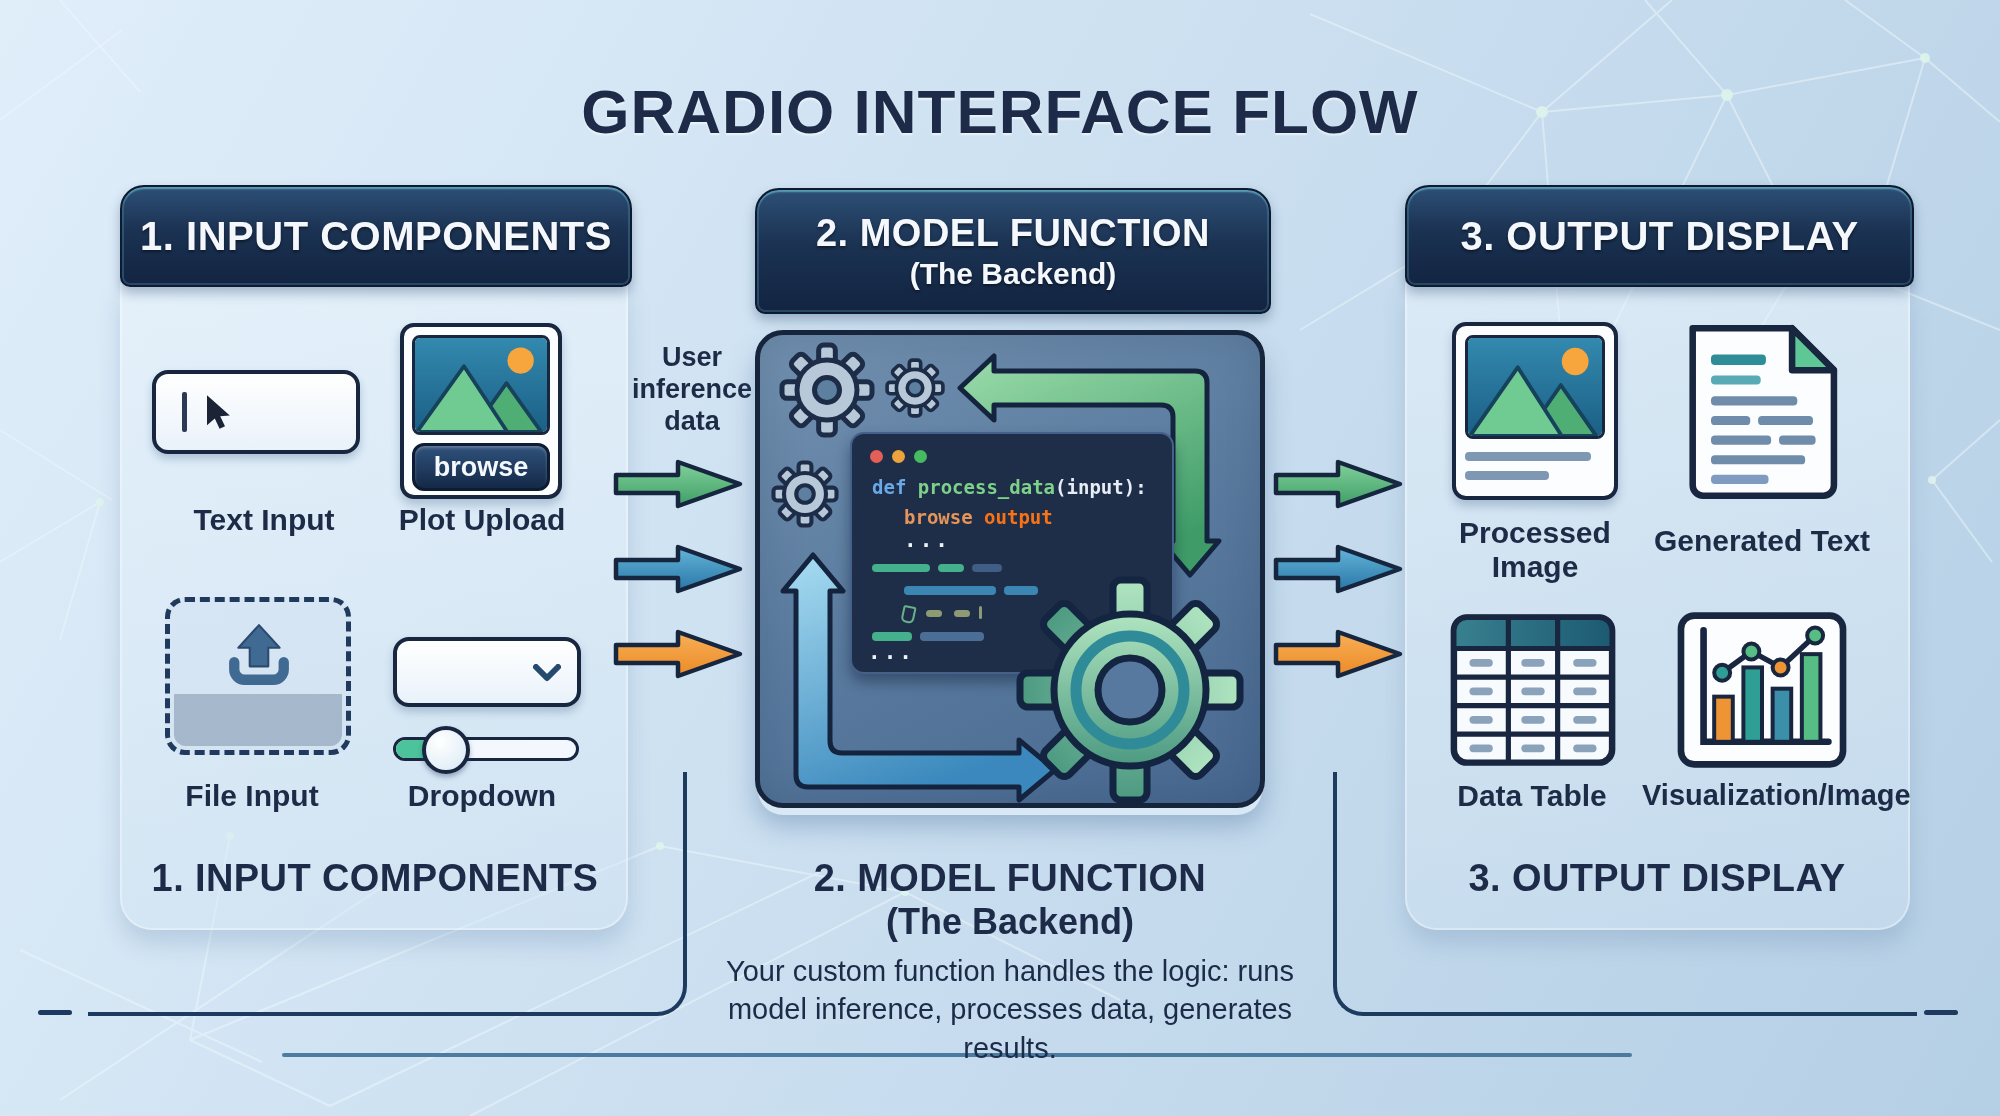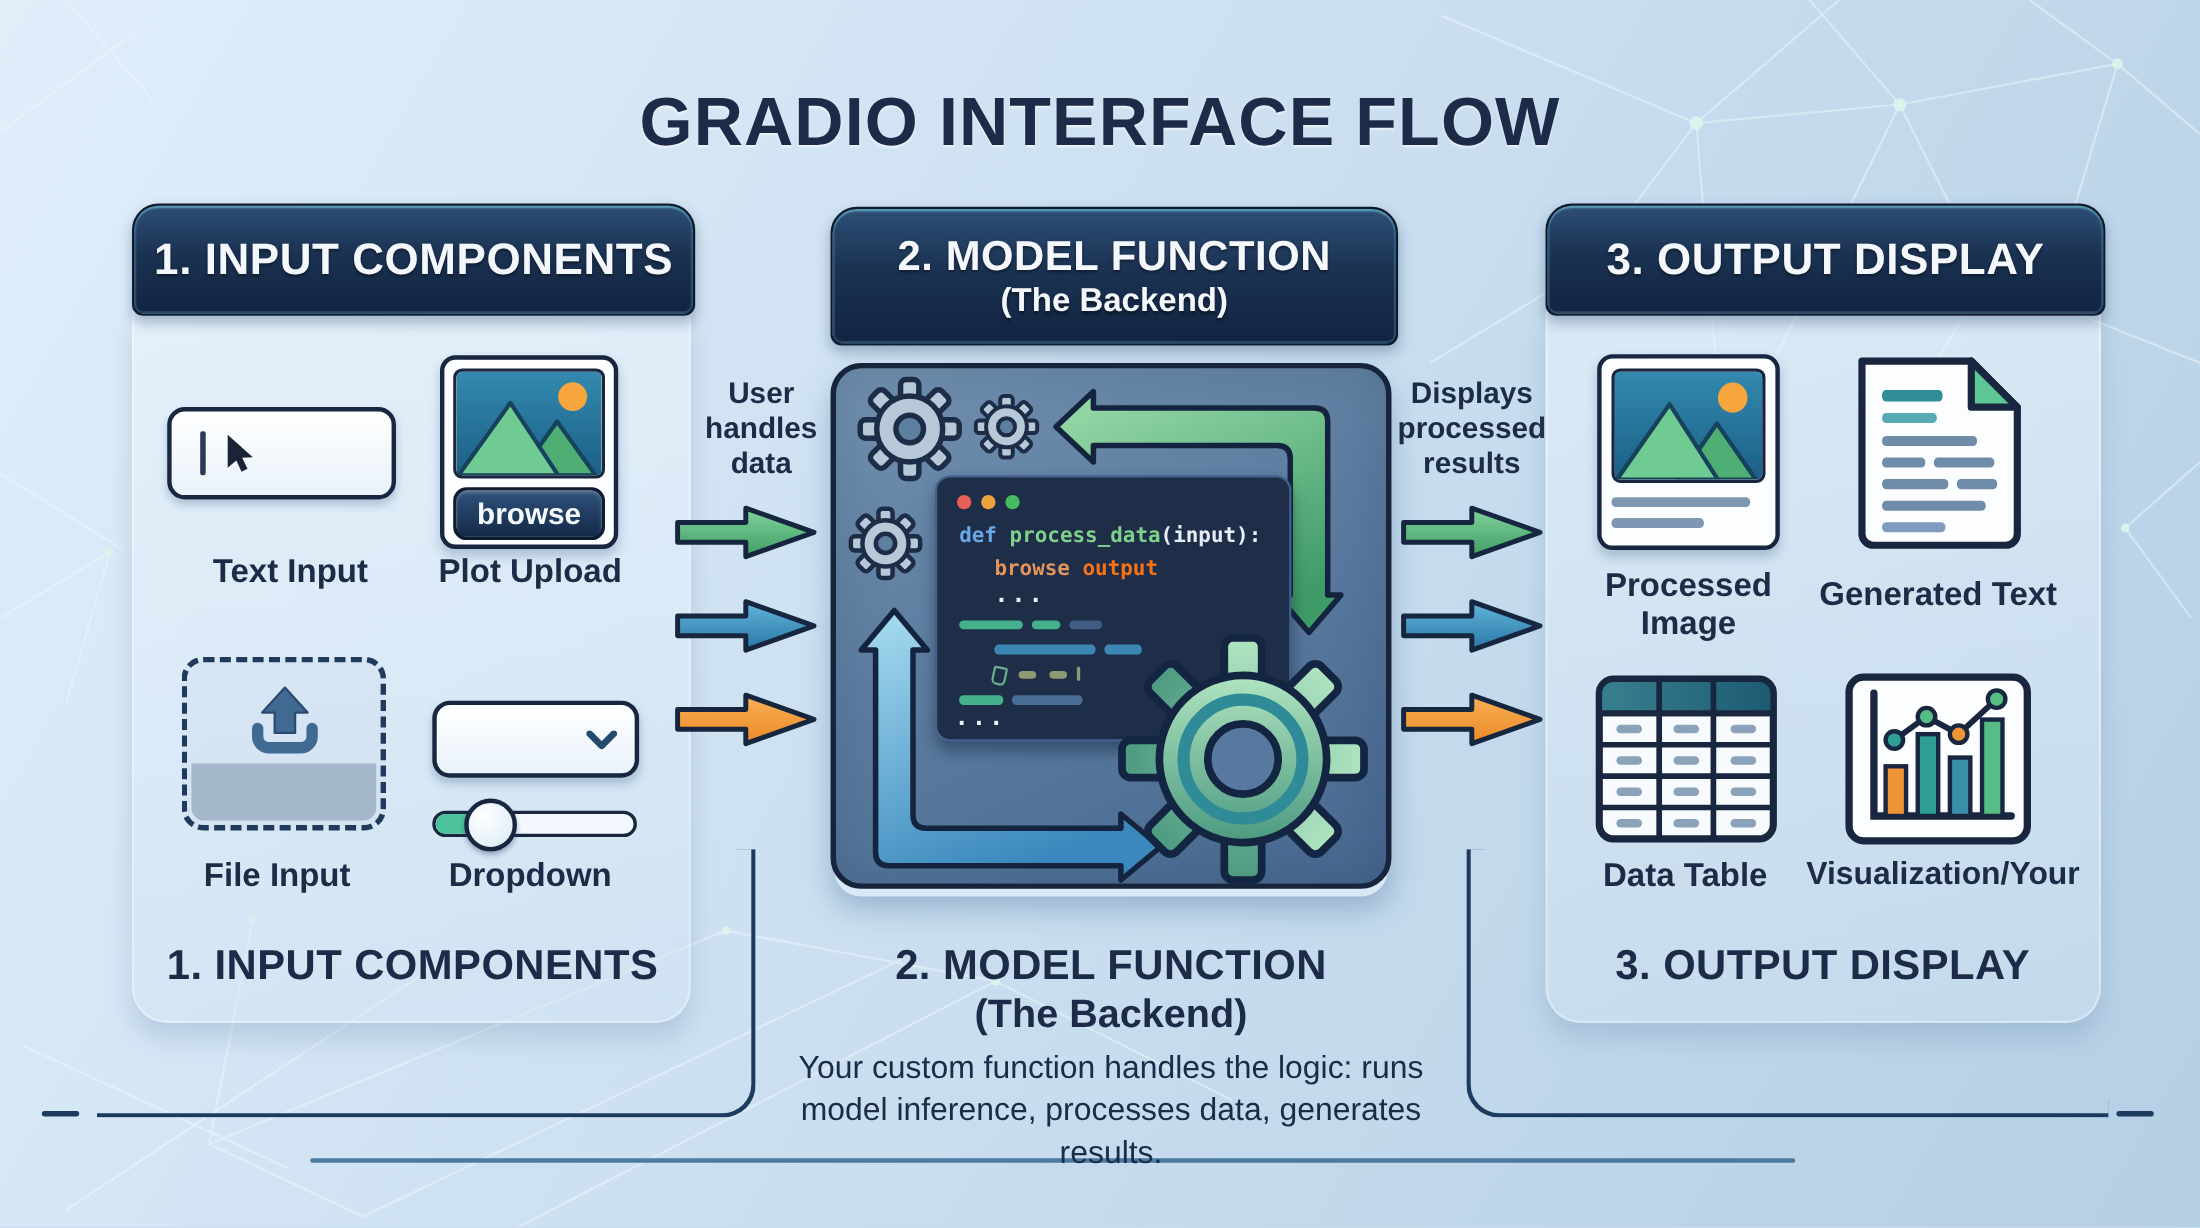--- a/index.html
+++ b/index.html
@@ -143,21 +143,21 @@
   </div>
 
   <div class="abs track" style="left:393px;top:737px;width:180px;height:18px;">
     <div class="trackfill"></div>
     <div class="knob" style="left:26px;top:-14px;"></div>
   </div>
   <div class="abs lbl" style="left:382px;top:779px;width:200px;">Dropdown</div>
 
   <div class="abs cap" style="left:130px;top:857px;width:490px;">1. INPUT COMPONENTS</div>
 
-  <div class="abs flowlbl" style="left:618px;top:342px;width:148px;">User handles data</div>
+  <div class="abs flowlbl" style="left:618px;top:342px;width:148px;">User inference data</div>
   <svg class="abs" style="left:612px;top:455px;" width="132" height="58" viewBox="0 0 132 58">
     <defs>
         <linearGradient id="ag1" x1="0" y1="0" x2="0" y2="1">
           <stop offset="0" stop-color="#82d19b"></stop>
           <stop offset="1" stop-color="#3f9e66"></stop>
         </linearGradient>
       </defs>
     <path d="M4 20 H66 V7 L128 29 L66 51 V38 H4 Z" fill="url(#ag1)" stroke="#16263f" stroke-width="4.5" stroke-linejoin="round"></path>
   </svg>
   <svg class="abs" style="left:612px;top:540px;" width="132" height="58" viewBox="0 0 132 58">
@@ -264,21 +264,20 @@
       <rect x="-17" y="-110" width="34" height="220" rx="8"></rect>
       <rect x="-17" y="-110" width="34" height="220" rx="8" transform="rotate(45)"></rect>
       <rect x="-17" y="-110" width="34" height="220" rx="8" transform="rotate(90)"></rect>
       <rect x="-17" y="-110" width="34" height="220" rx="8" transform="rotate(135)"></rect>
       <circle r="76"></circle>
       <circle r="54" fill="none" stroke="#2f8b97" stroke-width="11"></circle>
       <circle r="32" fill="#58799f"></circle>
     </g>
   </svg>
 
-  <div class="abs flowlbl" style="left:1258px;top:342px;width:160px;">Displays processed results</div>
   <svg class="abs" style="left:1272px;top:455px;" width="132" height="58" viewBox="0 0 132 58">
     <defs>
         <linearGradient id="ag2" x1="0" y1="0" x2="0" y2="1">
           <stop offset="0" stop-color="#82d19b"></stop>
           <stop offset="1" stop-color="#3f9e66"></stop>
         </linearGradient>
       </defs>
     <path d="M4 20 H66 V7 L128 29 L66 51 V38 H4 Z" fill="url(#ag2)" stroke="#16263f" stroke-width="4.5" stroke-linejoin="round"></path>
   </svg>
   <svg class="abs" style="left:1272px;top:540px;" width="132" height="58" viewBox="0 0 132 58">
@@ -379,21 +378,21 @@
       <rect x="94" y="32" width="14" height="66" fill="#56bd84"></rect>
     </g>
     <polyline points="34,46 56,30 78,42 104,18" fill="none" stroke="#18263f" stroke-width="4"></polyline>
     <g stroke="#18263f" stroke-width="3">
       <circle cx="34" cy="46" r="6" fill="#2f9e94"></circle>
       <circle cx="56" cy="30" r="6" fill="#56bd84"></circle>
       <circle cx="78" cy="42" r="6" fill="#ef9434"></circle>
       <circle cx="104" cy="18" r="6" fill="#56bd84"></circle>
     </g>
   </svg>
-  <div class="abs lbl" style="left:1642px;top:779px;width:240px;font-size:29px;">Visualization/Your</div>
+  <div class="abs lbl" style="left:1642px;top:779px;width:240px;font-size:29px;">Visualization/Image</div>
 
   <div class="abs cap" style="left:1412px;top:857px;width:490px;">3. OUTPUT DISPLAY</div>
 
   <div class="abs cap" style="left:760px;top:857px;width:500px;">2. MODEL FUNCTION</div>
   <div class="abs cap2" style="left:760px;top:901px;width:500px;">(The Backend)</div>
   <div class="abs desc" style="left:710px;top:952px;width:600px;">Your custom function handles the logic: runs model inference, processes data, generates results.</div>
 
 </div>
 
 </body></html>

